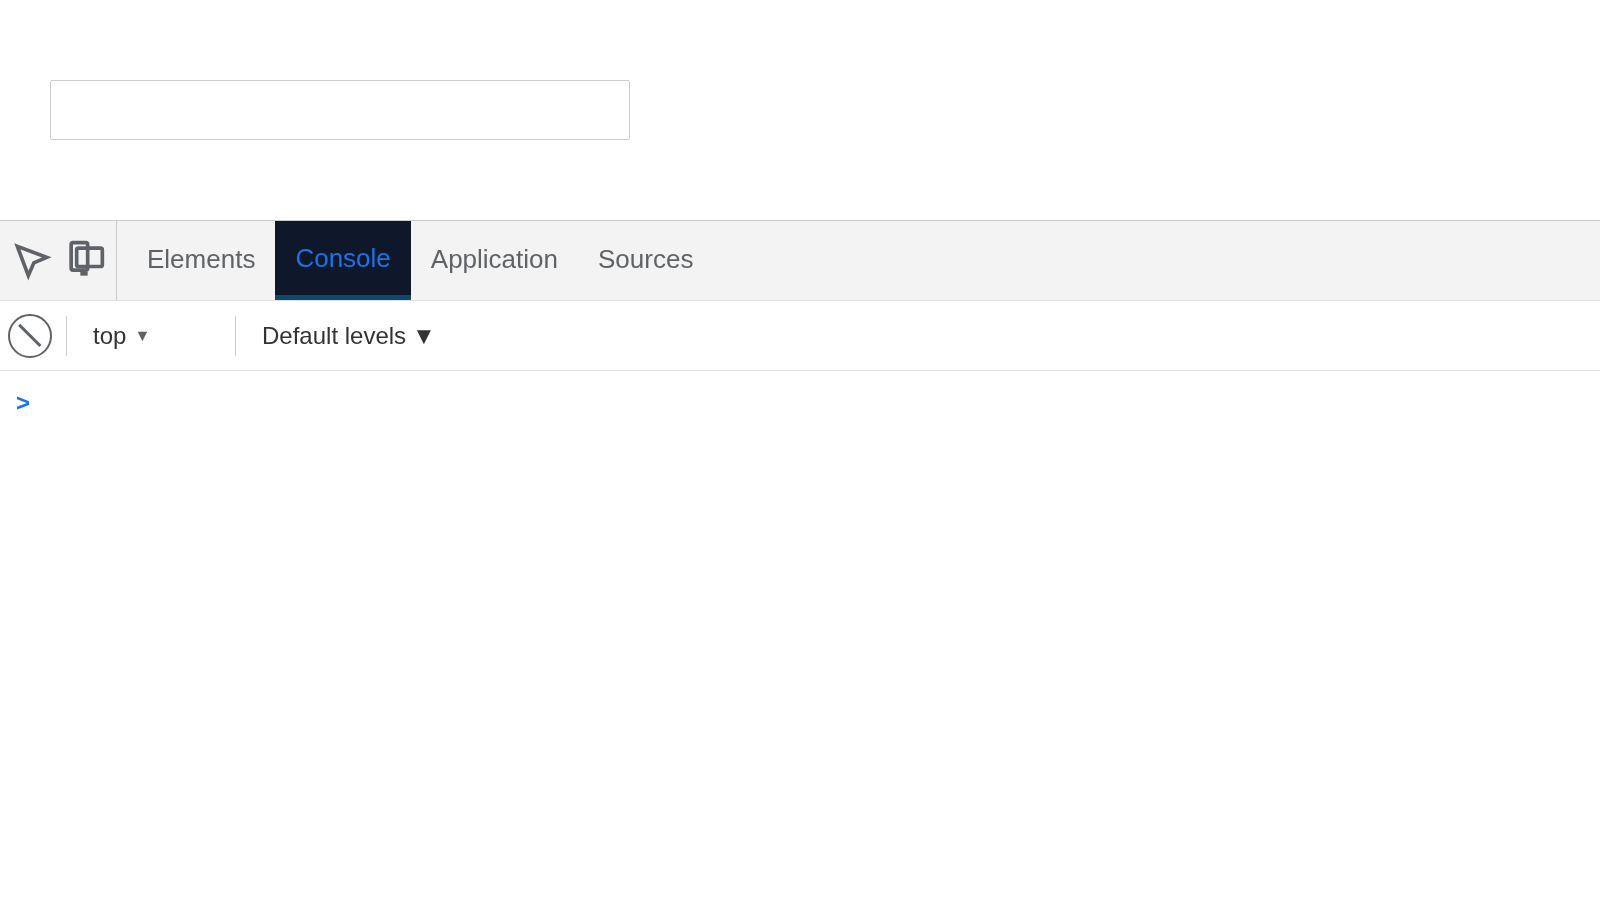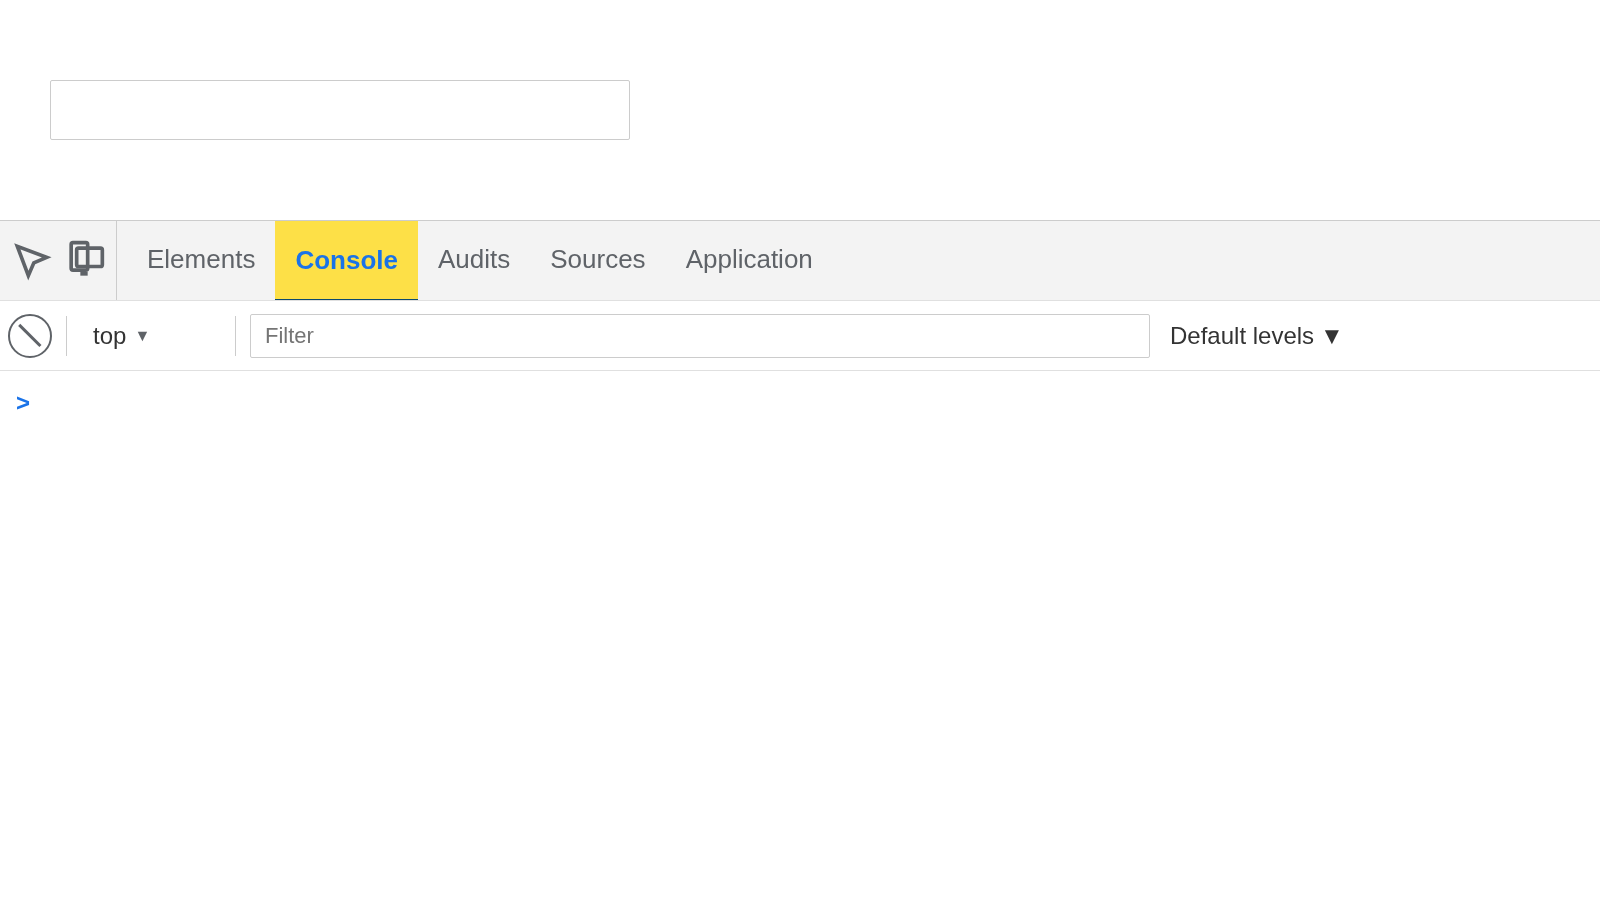--- a/index.html
+++ b/index.html
@@ -91,23 +91,22 @@
       cursor: pointer;
       font-size: 26px;
       color: #5f6368;
       position: relative;
       white-space: nowrap;
       border-bottom: 3px solid transparent;
     }
 
     .tab-item.active {
       color: #1a73e8;
-      border-bottom: 1px solid #0c4a6e;
-      background: #fde047;
-      font-weight: bold;
+      border-bottom: 5px solid #0c4a6e;
+      background: #0f172a;
     }
 
     
     .toolbar-row {
       display: flex;
       align-items: center;
       height: 70px;
       background: #ffffff;
       border-bottom: 1px solid #e0e0e0;
       padding: 0 8px;
@@ -237,45 +236,41 @@
     </div>
 
     <ul class="tabs-list">
       <li class="tab-item">
         <span>Elements</span>
       </li>
       <li class="tab-item active">
         <span>Console</span>
       </li>
       <li class="tab-item">
-        <span>Audits</span>
+        <span>Application</span>
       </li>
       <li class="tab-item">
         <span>Sources</span>
-      </li>
-      <li class="tab-item">
-        <span>Application</span>
       </li>
     </ul>
   </div>
 
   <div class="toolbar-row">
 
     <div class="clear-btn" title="Clear console"></div>
 
     <div class="divider-v"></div>
 
     <button class="context-selector">
       <span>top</span>
       <span class="chevron-down">▼</span>
     </button>
 
     <div class="divider-v"></div>
 
-    <input class="filter-input" type="text" placeholder="Filter" style="">
 
     <button class="default-levels">
       <span>Default levels</span>
       <span>▼</span>
     </button>
 
   </div>
 
   <div class="console-content">
     <div class="console-prompt">

